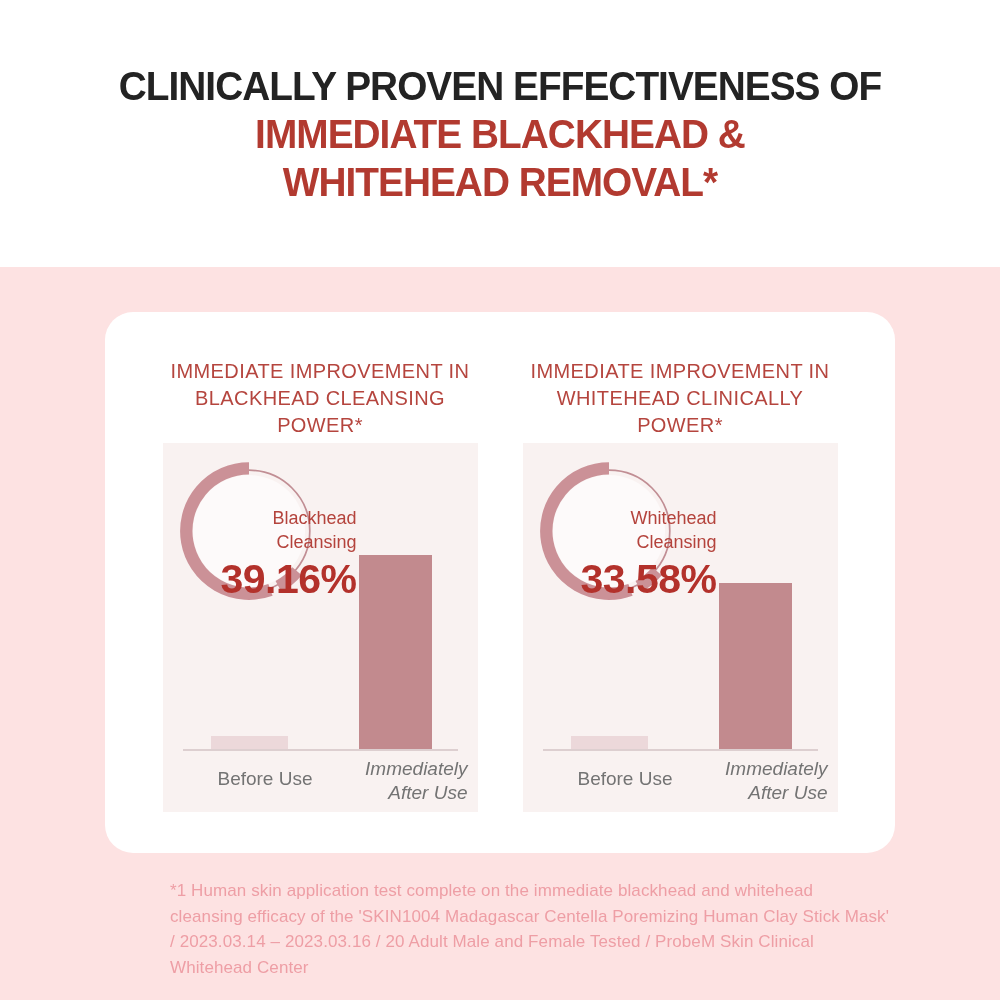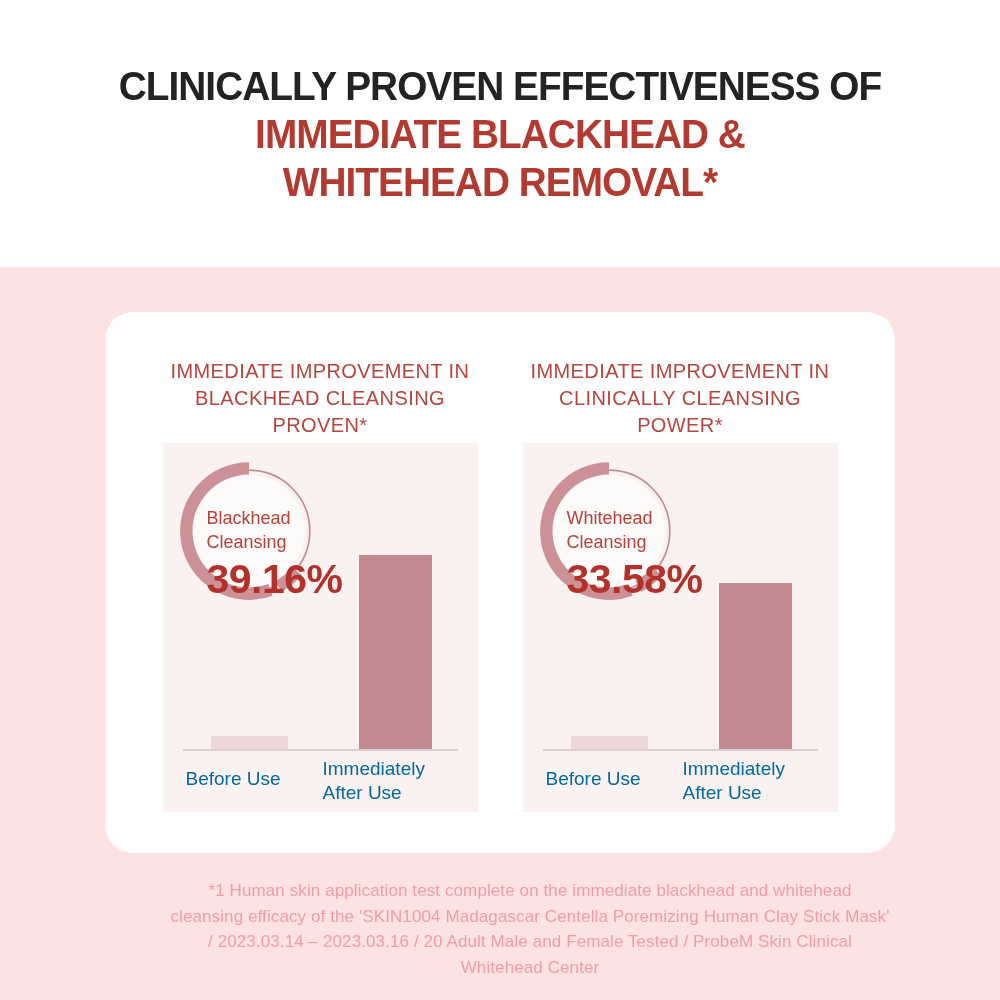--- a/index.html
+++ b/index.html
@@ -68,22 +68,22 @@
   }
 
   .donut {
     position: absolute;
     left: 10px; top: 12px;
     width: 152px; height: 152px;
   }
   .donut svg { width: 152px; height: 152px; display: block; }
   .donut-text {
     position: absolute;
-    left: 34px; top: 51px;
-    text-align: left;
+    left: 48px; top: 51px;
+    text-align: right;
     white-space: nowrap;
   }
   .donut-label {
     font-size: 18px;
     line-height: 24px;
     color: #b4433c;
   }
   .donut-pct {
     margin-top: 2px;
     font-size: 41px;
@@ -101,34 +101,34 @@
   .bar {
     position: absolute;
     bottom: 61px;
   }
   .bar-before { left: 48px; width: 77px; background: #ecd8da; }
   .bar-after  { left: 196px; width: 73px; background: #c28a8e; }
 
   .axis-label {
     position: absolute;
     top: 314px;
-    text-align: left;
+    text-align: right;
     font-size: 19px;
     line-height: 24px;
-    color: #0369a1;
+    color: #737373;
   }
   .axis-before { left: 23px; width: 127px; padding-top: 10px; }
-  .axis-after  { left: 160px; width: 145px; }
+  .axis-after  { left: 160px; width: 145px; font-style: italic; }
 
   
   .footnote {
     position: absolute;
     right: 110px; top: 611px;
     width: 720px;
-    text-align: center;
+    text-align: left;
     font-size: 17px;
     line-height: 25.5px;
     color: #ee9ea5;
     letter-spacing: 0.1px;
   }
 </style>
 </head>
 <body>
 
 <header class="hero">
@@ -137,21 +137,21 @@
   <div class="t-line t-accent">WHITEHEAD REMOVAL*</div>
 </header>
 
 <section class="lower">
 
   <div class="card">
 
     <div class="column">
       <div class="panel-heading">
         <div>IMMEDIATE IMPROVEMENT IN</div>
-        <div>BLACKHEAD CLEANSING PROVEN*</div>
+        <div>BLACKHEAD CLEANSING POWER*</div>
       </div>
 
       <div class="panel">
         <div class="donut">
           <svg viewBox="0 0 160 160">
             <circle cx="80" cy="80" r="59" fill="#fdfafa"></circle>
             <circle cx="80" cy="80" r="64" fill="none" stroke="#c18e94" stroke-width="1.8"></circle>
             <path d="M 80 14 A 66 66 0 1 0 102.6 142" fill="none" stroke="#cb9197" stroke-width="13"></path>
             <path d="M 111 138.3 A 66 66 0 0 0 130.6 122.4" fill="none" stroke="#cb9197" stroke-width="13"></path>
           </svg>
@@ -170,21 +170,21 @@
         <div class="axis-label axis-after">
           <div>Immediately</div>
           <div>After Use</div>
         </div>
       </div>
     </div>
 
     <div class="column">
       <div class="panel-heading">
         <div>IMMEDIATE IMPROVEMENT IN</div>
-        <div>CLINICALLY CLEANSING POWER*</div>
+        <div>WHITEHEAD CLINICALLY POWER*</div>
       </div>
 
       <div class="panel">
         <div class="donut">
           <svg viewBox="0 0 160 160">
             <circle cx="80" cy="80" r="59" fill="#fdfafa"></circle>
             <circle cx="80" cy="80" r="64" fill="none" stroke="#c18e94" stroke-width="1.8"></circle>
             <path d="M 80 14 A 66 66 0 1 0 102.6 142" fill="none" stroke="#cb9197" stroke-width="13"></path>
             <path d="M 111 138.3 A 66 66 0 0 0 130.6 122.4" fill="none" stroke="#cb9197" stroke-width="13"></path>
           </svg>

